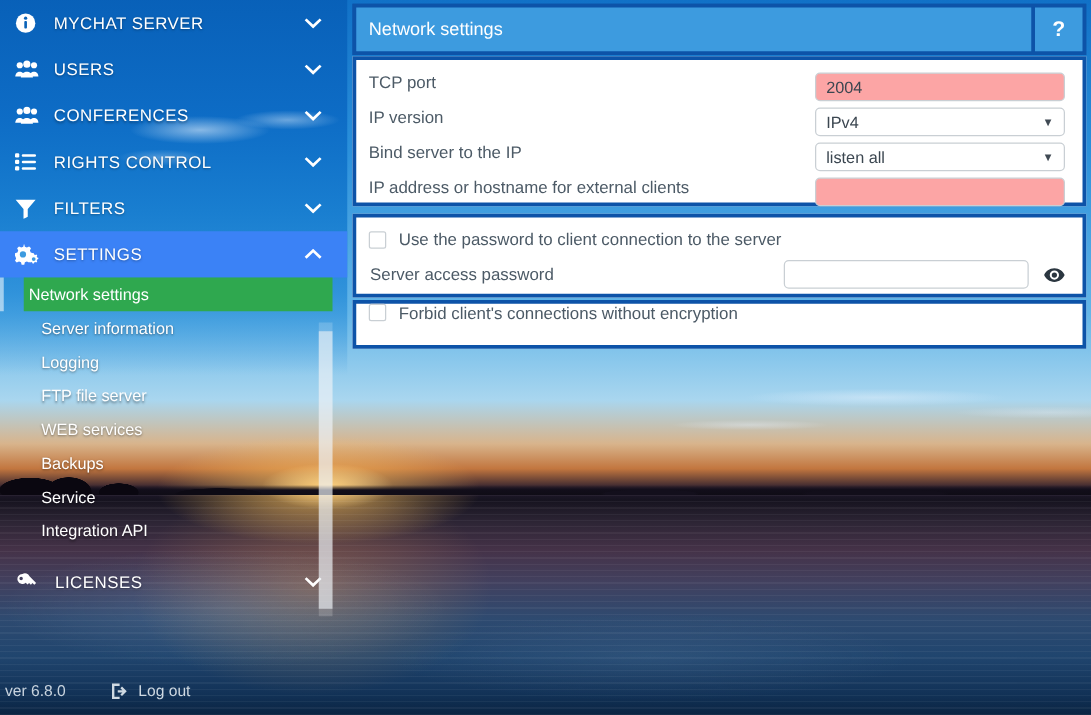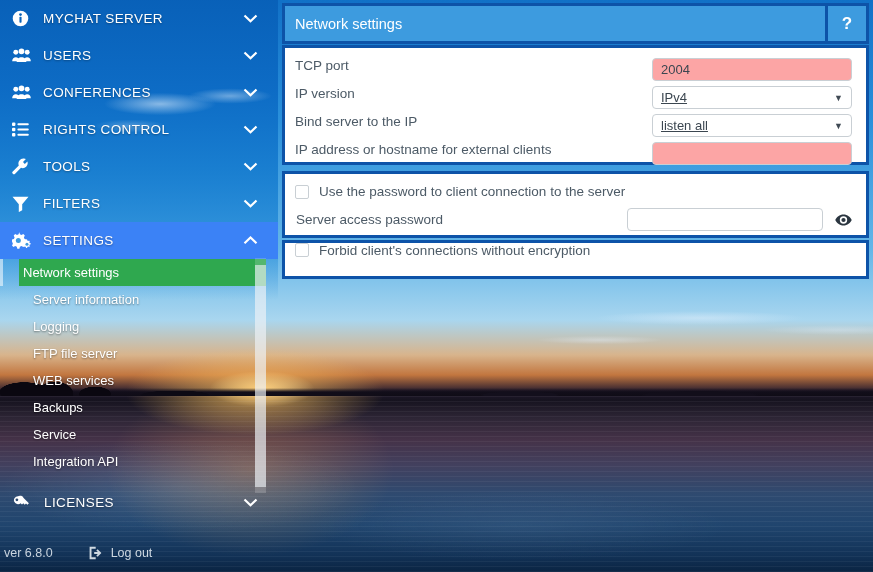--- a/index.html
+++ b/index.html
@@ -299,21 +299,20 @@
     border: 1px solid #c9cfd4;
     border-radius: 4px;
     background: #ffffff;
     color: #3b4650;
     font-size: 13px;
     display: flex;
     align-items: center;
     padding: 0 8px;
     cursor: pointer;
     user-select: none;
-    text-decoration: underline;
   }
   .sel-input .caret {
     position: absolute;
     right: 8px;
     font-size: 9px;
     color: #404a54;
   }
 
   
   #panel-password {
@@ -460,33 +459,20 @@
             </svg>
         </span>
         <span class="nav-label">RIGHTS CONTROL</span>
         <span class="chev">
           <svg width="15" height="9" viewBox="0 0 15 9">
               <polyline points="1.5,1.5 7.5,7.2 13.5,1.5"></polyline>
             </svg>
         </span>
       </div>
 
-      <div class="nav-item">
-        <span class="nav-icon">
-          <svg width="17" height="17" viewBox="0 0 17 17">
-              <path d="M11.4 0.6a5 5 0 0 0-4.6 6.9L0.8 13.4a1.6 1.6 0 0 0 0 2.3 1.6 1.6 0 0 0 2.3 0l5.9-5.9a5 5 0 0 0 6.4-6.3L12.8 5.9 11 4.1 13.9 1A5 5 0 0 0 11.4 0.6z"></path>
-            </svg>
-        </span>
-        <span class="nav-label">TOOLS</span>
-        <span class="chev">
-          <svg width="15" height="9" viewBox="0 0 15 9">
-              <polyline points="1.5,1.5 7.5,7.2 13.5,1.5"></polyline>
-            </svg>
-        </span>
-      </div>
 
       <div class="nav-item">
         <span class="nav-icon">
           <svg width="17" height="16" viewBox="0 0 17 16">
               <path d="M0.5 0.8h16l-6.3 7.4v6.1l-3.4 1.8V8.2z"></path>
             </svg>
         </span>
         <span class="nav-label">FILTERS</span>
         <span class="chev">
           <svg width="15" height="9" viewBox="0 0 15 9">

